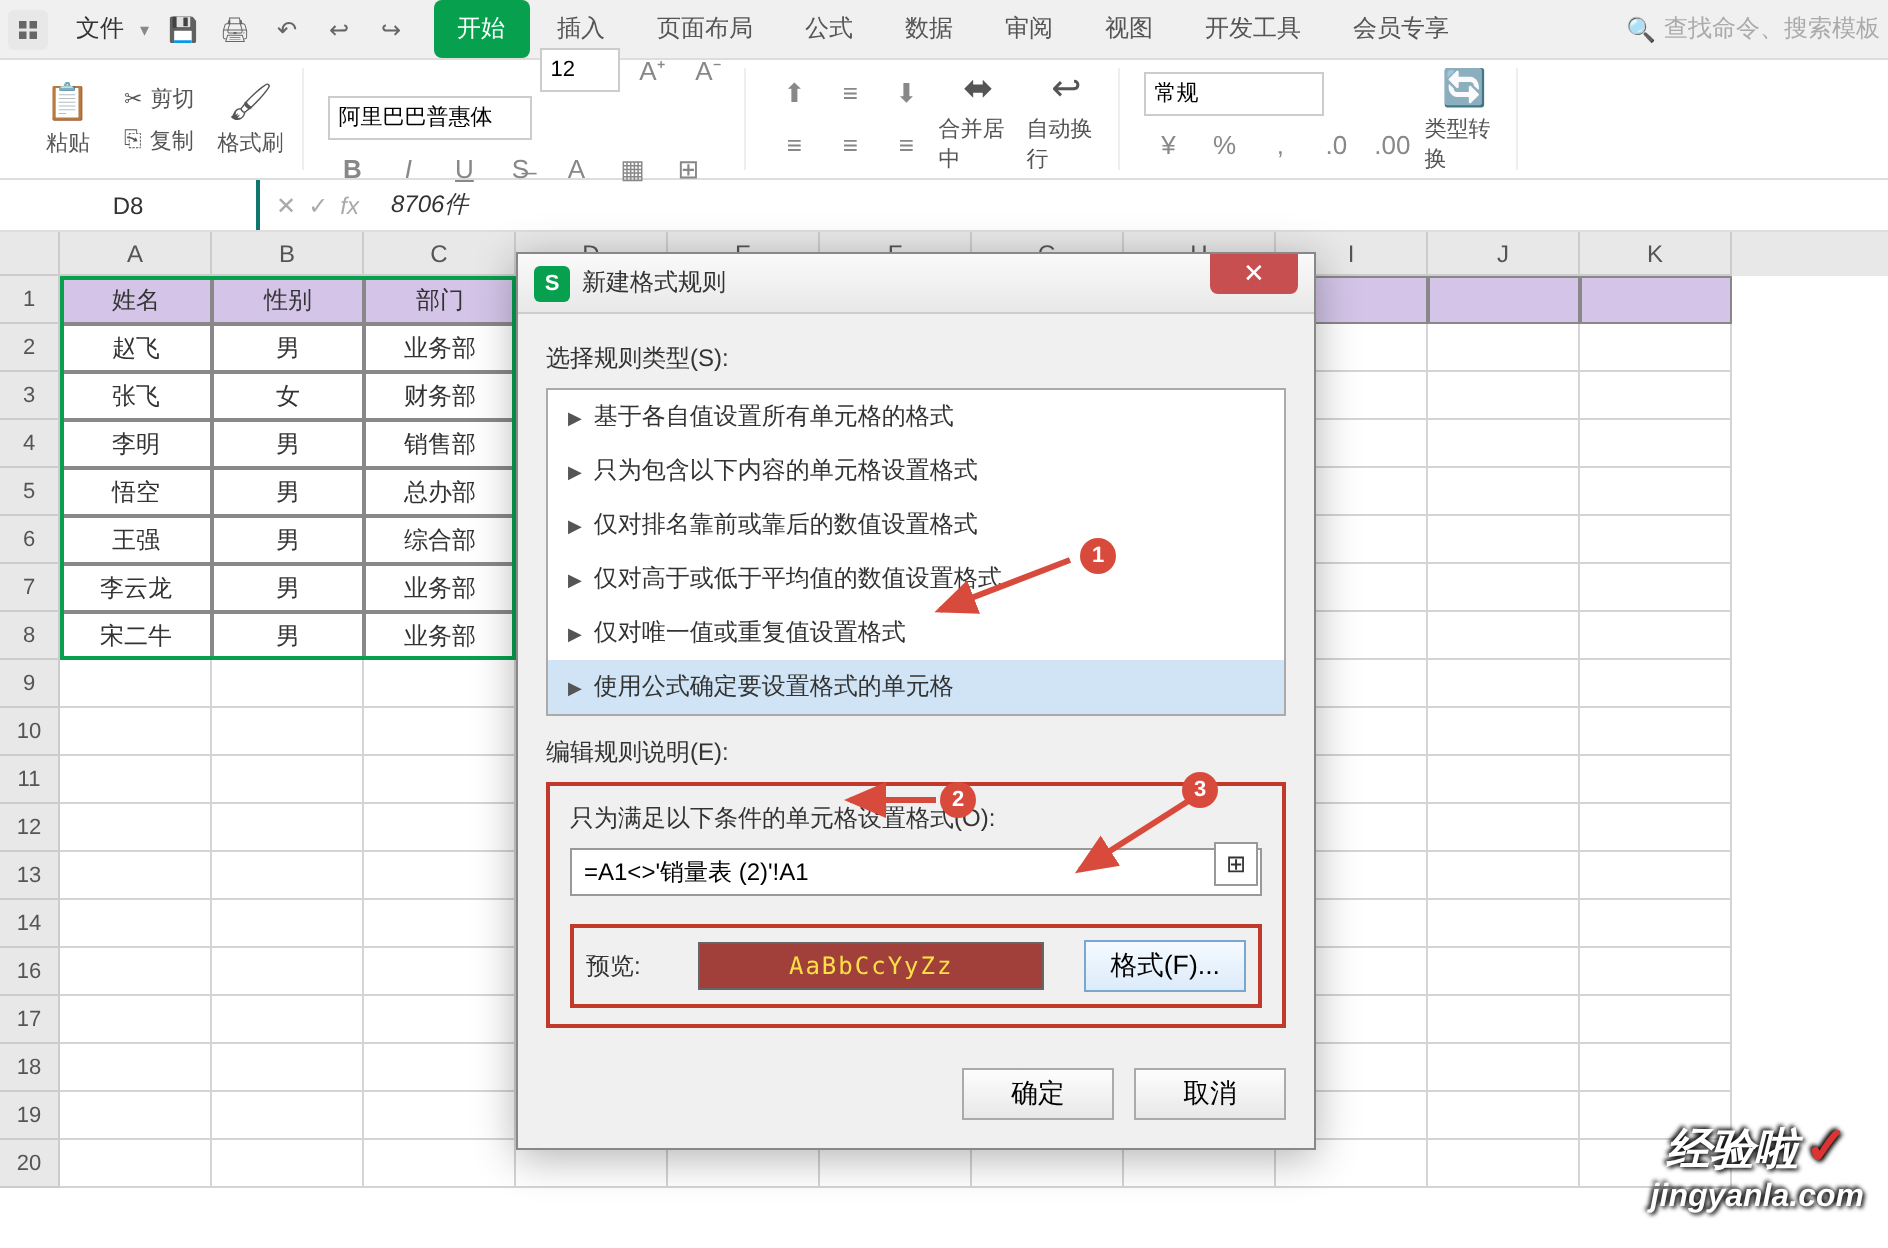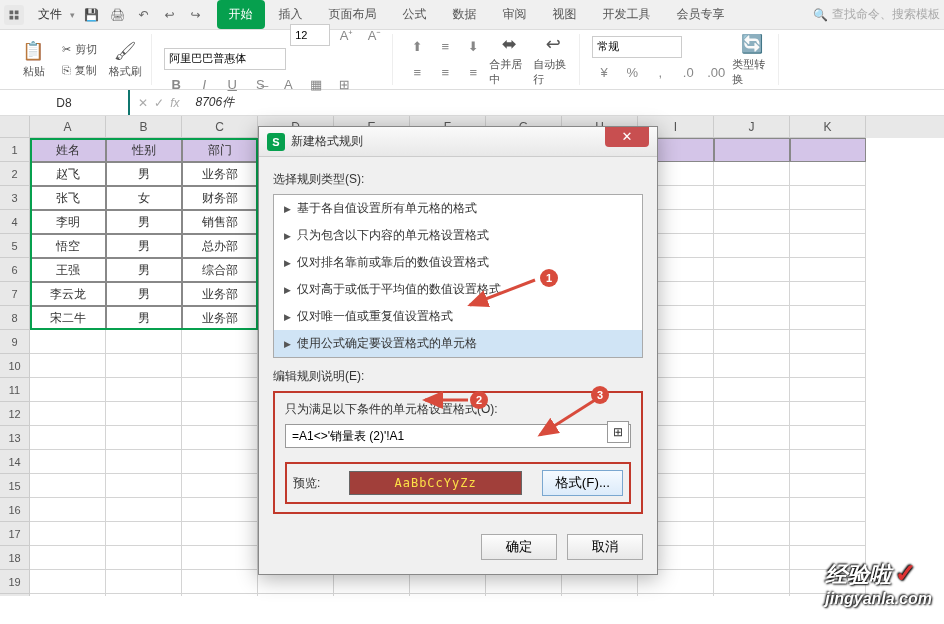--- a/index.html
+++ b/index.html
@@ -22,21 +22,21 @@
 .ribbon { height: 60px; background: #fff; border-bottom: 1px solid #ddd; display: flex; align-items: center; padding: 4px 8px; gap: 6px; }
 .ribbon .group { display: flex; align-items: center; gap: 4px; padding: 0 6px; border-right: 1px solid #eee; height: 100%; }
 .ribbon .bigbtn { display: flex; flex-direction: column; align-items: center; justify-content: center; width: 40px; cursor: pointer; color: #555; }
 .ribbon .bigbtn .ico { font-size: 18px; }
 .ribbon .bigbtn .lbl { font-size: 11px; margin-top: 2px; }
 .ribbon .stackbtns { display: flex; flex-direction: column; gap: 2px; }
 .ribbon .smallbtn { display: flex; align-items: center; gap: 4px; font-size: 11px; cursor: pointer; padding: 2px 4px; color: #555; }
 .ribbon .fontbox { display: flex; flex-direction: column; gap: 4px; }
 .ribbon .fontrow { display: flex; gap: 4px; }
 .ribbon select, .ribbon .combo { height: 22px; border: 1px solid #ccc; font-size: 11px; padding: 0 4px; background: #fff; }
-.ribbon .fontname { width: 122px; margin-top: 24px; }
+.ribbon .fontname { width: 102px; margin-top: 24px; }
 .ribbon .fontsize { width: 40px; }
 .ribbon .iconbtn { width: 24px; height: 22px; display: flex; align-items: center; justify-content: center; color: #888; border: none; background: none; cursor: pointer; font-size: 13px; }
 .ribbon .iconbtn.bold { font-weight: bold; }
 .ribbon .iconbtn.italic { font-style: italic; }
 .ribbon .iconbtn.underline { text-decoration: underline; }
 
 
 .formulabar { height: 26px; border-bottom: 1px solid #ddd; display: flex; align-items: center; }
 .formulabar .namebox { width: 130px; height: 100%; border-right: 2px solid #0f766e; display: flex; align-items: center; padding: 0 8px; justify-content: center; }
 .formulabar .fxbtns { display: flex; align-items: center; gap: 6px; padding: 0 8px; color: #aaa; }
@@ -72,21 +72,21 @@
 .dialog .previewrow { display: flex; align-items: center; gap: 20px; margin-top: 14px; border: 2px solid #c1392b; padding: 6px; }
 .dialog .previewlbl { width: 36px; }
 .dialog .previewbox { flex: 1; height: 24px; background: #a13f3a; border: 1px solid #666; color: #fde047; display: flex; align-items: center; justify-content: center; font-family: monospace; letter-spacing: 1px; }
 .dialog .fmtbtn { height: 26px; padding: 0 12px; border: 1px solid #7aa7d0; background: linear-gradient(#f5faff,#dcebfa); cursor: pointer; }
 .dialog .dlgfooter { display: flex; justify-content: flex-end; gap: 10px; padding: 10px 14px 14px; }
 .dialog .dlgbtn { width: 76px; height: 26px; border: 1px solid #aaa; background: linear-gradient(#fdfdfd,#e8e8e8); cursor: pointer; }
 
 .callout { position: absolute; width: 18px; height: 18px; border-radius: 50%; background: #d84b3c; color: #fff; font-size: 11px; display: flex; align-items: center; justify-content: center; font-weight: bold; }
 .arrow { position: absolute; pointer-events: none; }
 
-.watermark { position: absolute; right: 12px; bottom: 16px; color: #fff; text-shadow: 1px 1px 2px #000, -1px -1px 2px #000; font-weight: bold; text-align: left; }
+.watermark { position: absolute; right: 12px; bottom: 16px; color: #fff; text-shadow: 1px 1px 2px #000, -1px -1px 2px #000; font-weight: bold; text-align: center; }
 .watermark .big { font-size: 22px; font-style: italic; }
 .watermark .check { color: #d33; font-size: 26px; }
 .watermark .small { font-size: 16px; font-style: italic; }
 </style>
 </head>
 <body>
 
 <div class="titlebar">
   <div class="appicon">
     <svg viewBox="0 0 16 16">
@@ -418,34 +418,20 @@
         <div class="cell"></div>
         <div class="cell"></div>
         <div class="cell"></div>
         <div class="cell"></div>
         <div class="cell"></div>
         <div class="cell"></div>
         <div class="cell"></div>
         <div class="cell"></div>
       </div>
       <div class="row">
-        <div class="rowh">15</div>
-        <div class="cell"></div>
-        <div class="cell"></div>
-        <div class="cell"></div>
-        <div class="cell"></div>
-        <div class="cell"></div>
-        <div class="cell"></div>
-        <div class="cell"></div>
-        <div class="cell"></div>
-        <div class="cell"></div>
-        <div class="cell"></div>
-        <div class="cell"></div>
-      </div>
-      <div class="row">
         <div class="rowh">16</div>
         <div class="cell"></div>
         <div class="cell"></div>
         <div class="cell"></div>
         <div class="cell"></div>
         <div class="cell"></div>
         <div class="cell"></div>
         <div class="cell"></div>
         <div class="cell"></div>
         <div class="cell"></div>

